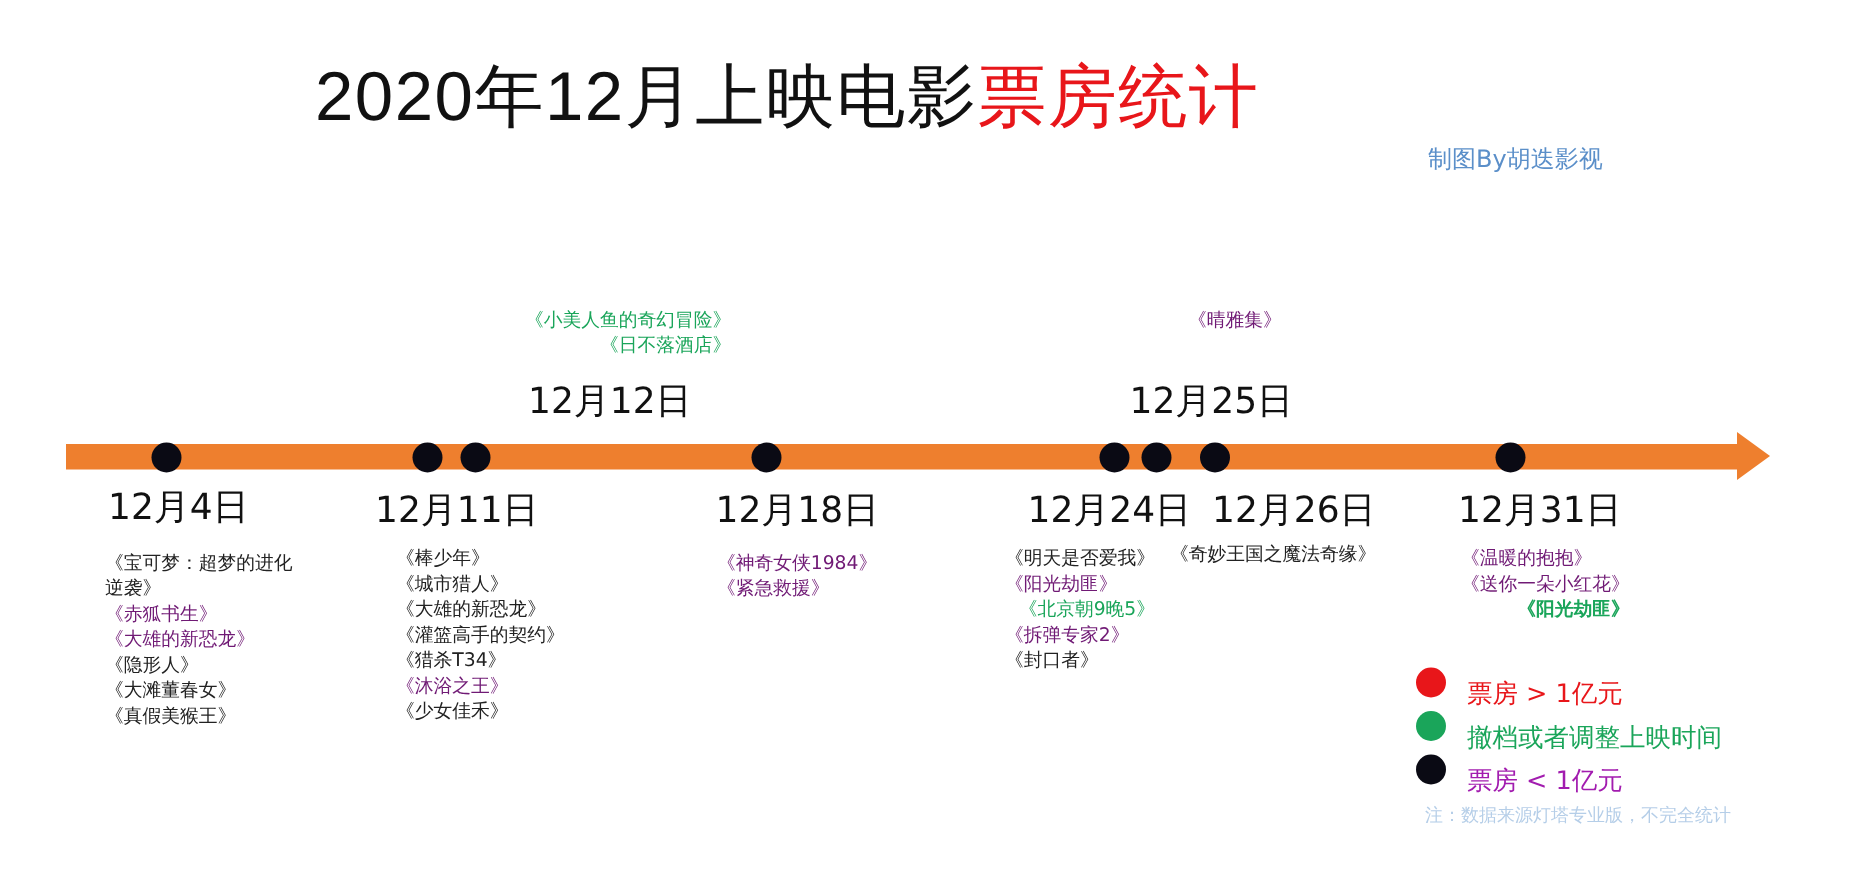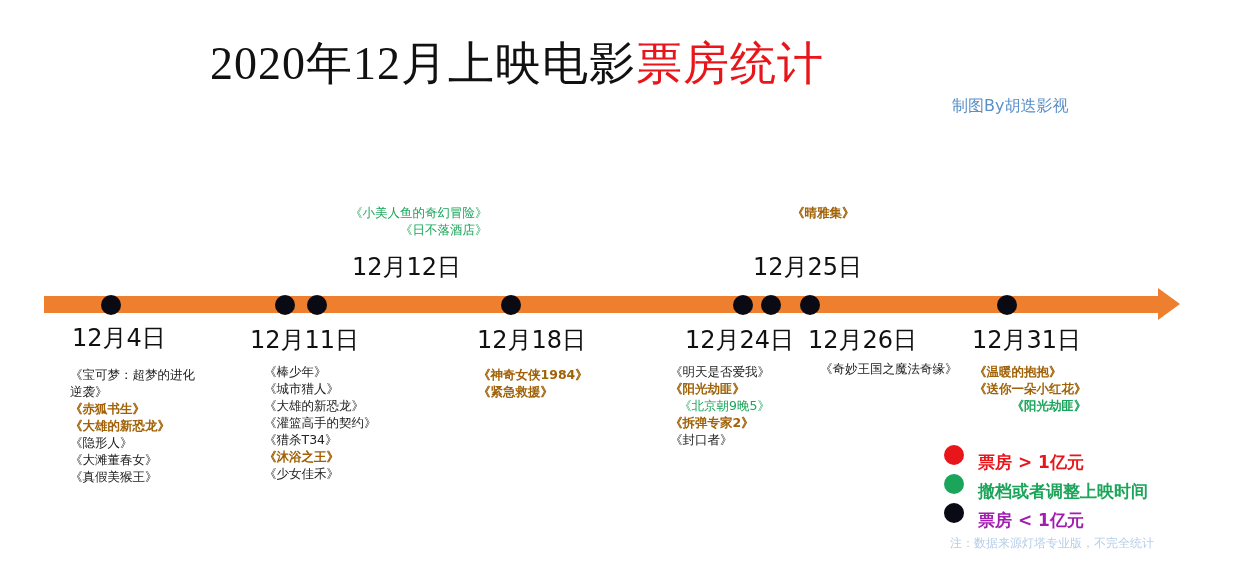--- a/index.html
+++ b/index.html
@@ -1,34 +1,34 @@
 <!DOCTYPE html>
 <html><head>
 <meta charset="utf-8">
 <style>
   html, body { margin: 0; padding: 0; background: #ffffff; }
   body { width: 1236px; height: 582px; position: relative; overflow: hidden; font-family: "DejaVu Sans", "Liberation Sans", sans-serif; }
   .abs { position: absolute; }
-  .title { left: 210px; top: 34px; font-size: 46px; line-height: 60px; white-space: nowrap; font-family: Liberation Serif, serif; letter-spacing: 1px; }
+  .title { left: 210px; top: 34px; font-size: 46px; line-height: 60px; white-space: nowrap; font-family: Liberation Sans, sans-serif; letter-spacing: 1px; }
   .title .t-black { color: #111111; }
   .title .t-red { color: #e8161a; }
   .credit { left: 952px; top: 96px; font-size: 16px; color: #5b8fc9; white-space: nowrap; text-align: right; }
   .bar { left: 44px; top: 296px; width: 1118px; height: 17px; background: #ee7f2e; }
   .arrow { left: 1158px; top: 288px; width: 0; height: 0; border-top: 16px solid transparent; border-bottom: 16px solid transparent; border-left: 22px solid #ee7f2e; }
   .dot { width: 20px; height: 20px; border-radius: 50%; background: #0a0a14; top: 295px; }
   .date { font-size: 24px; color: #111111; white-space: nowrap; line-height: 30px; }
   .films { font-size: 12.5px; line-height: 17px; white-space: nowrap; color: #222222; }
   .films .f { display: block; }
-  .films .f.red { color: #a16207; font-weight: bold; }
+  .films .f.red { color: #701a75; font-weight: normal; }
   .films .f.green { color: #1aa55a; text-align: right; }
   .films .f.green.bold { font-weight: bold; }
   .legend { left: 944px; top: 440px; }
   .legend-row { display: flex; align-items: center; height: 29px; }
   .legend-dot { width: 20px; height: 20px; border-radius: 50%; margin-right: 14px; }
-  .legend-text { font-size: 17px; font-weight: bold; white-space: nowrap; margin-top: 16px; }
+  .legend-text { font-size: 17px; font-weight: normal; white-space: nowrap; margin-top: 16px; }
   .note { left: 950px; top: 535px; font-size: 12px; color: #a9c6e4; white-space: nowrap; opacity: 0.85; }
 </style>
 </head>
 <body>
 
 <div class="abs title">
   <span class="t-black">2020年12月上映电影</span><span class="t-red">票房统计</span>
 </div>
 <div class="abs credit">制图By胡迭影视</div>
 
@@ -88,21 +88,21 @@
   <span class="f red">《阳光劫匪》</span>
   <span class="f green">《北京朝9晚5》</span>
   <span class="f red">《拆弹专家2》</span>
   <span class="f">《封口者》</span>
 </div>
 
 <div class="abs films" style="left:792px; top:204px">
   <span class="f red">《晴雅集》</span>
 </div>
 
-<div class="abs films" style="left:820px; top:360px">
+<div class="abs films" style="left:780px; top:360px">
   <span class="f">《奇妙王国之魔法奇缘》</span>
 </div>
 
 <div class="abs films" style="left:974px; top:363px">
   <span class="f red">《温暖的抱抱》</span>
   <span class="f red">《送你一朵小红花》</span>
   <span class="f green bold">《阳光劫匪》</span>
 </div>
 
 <div class="abs legend">

